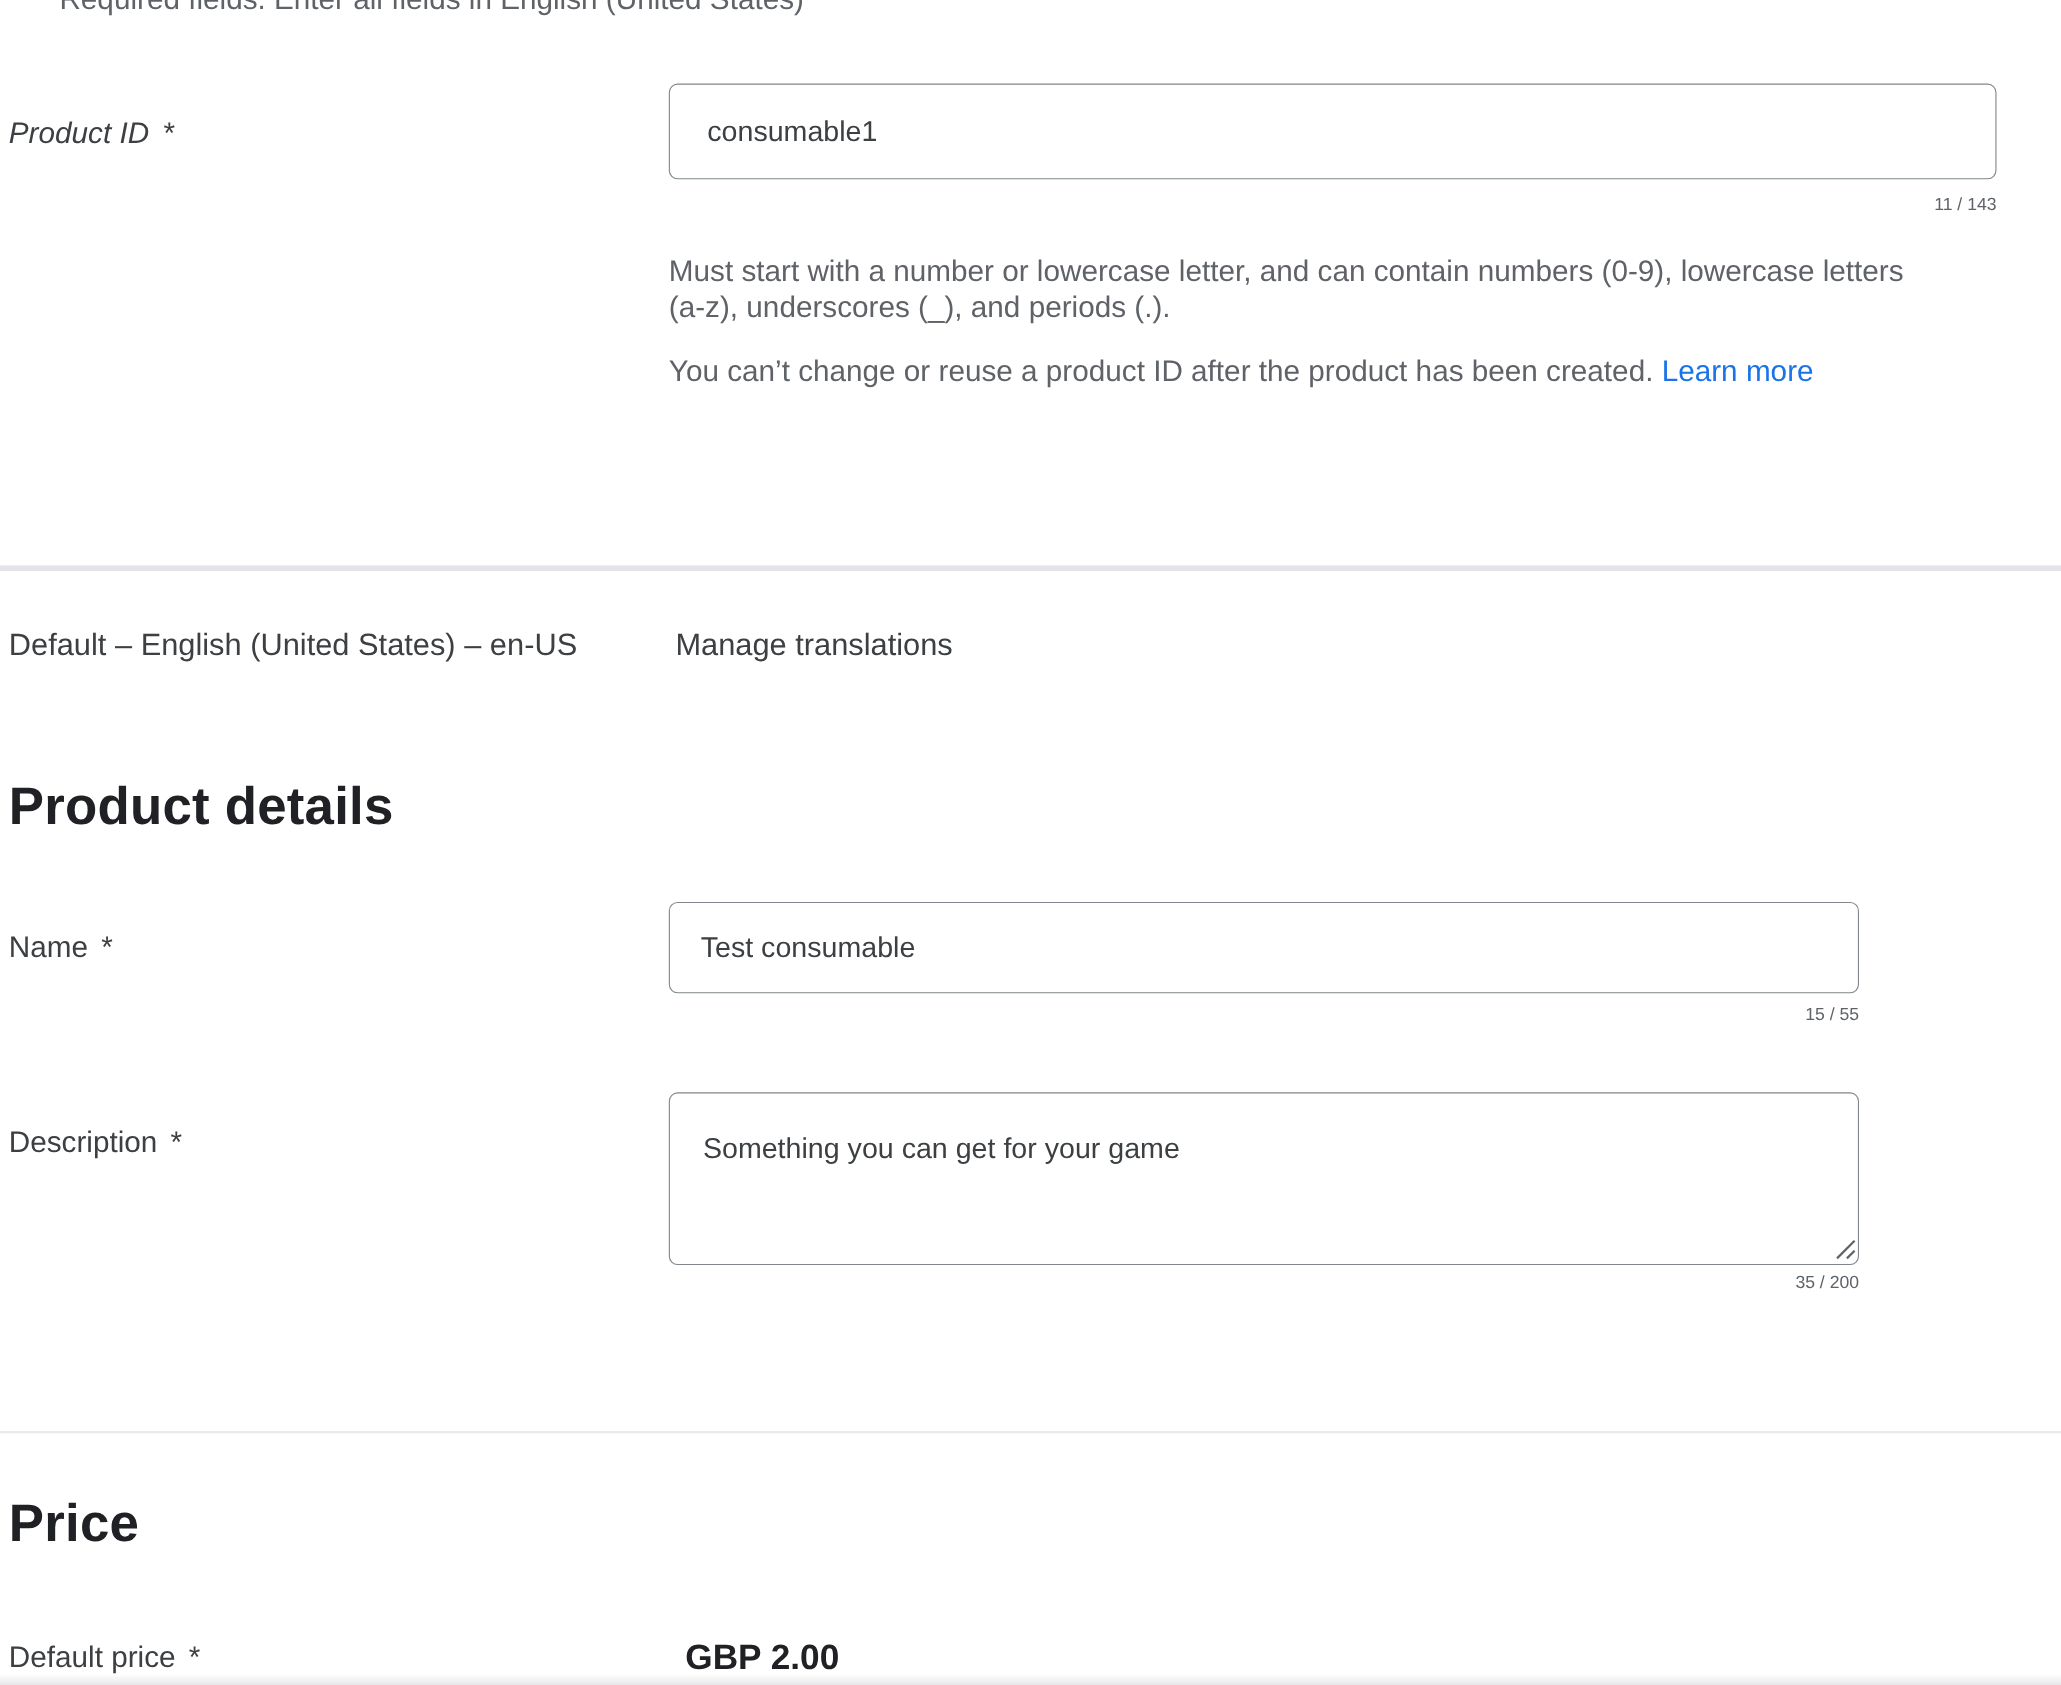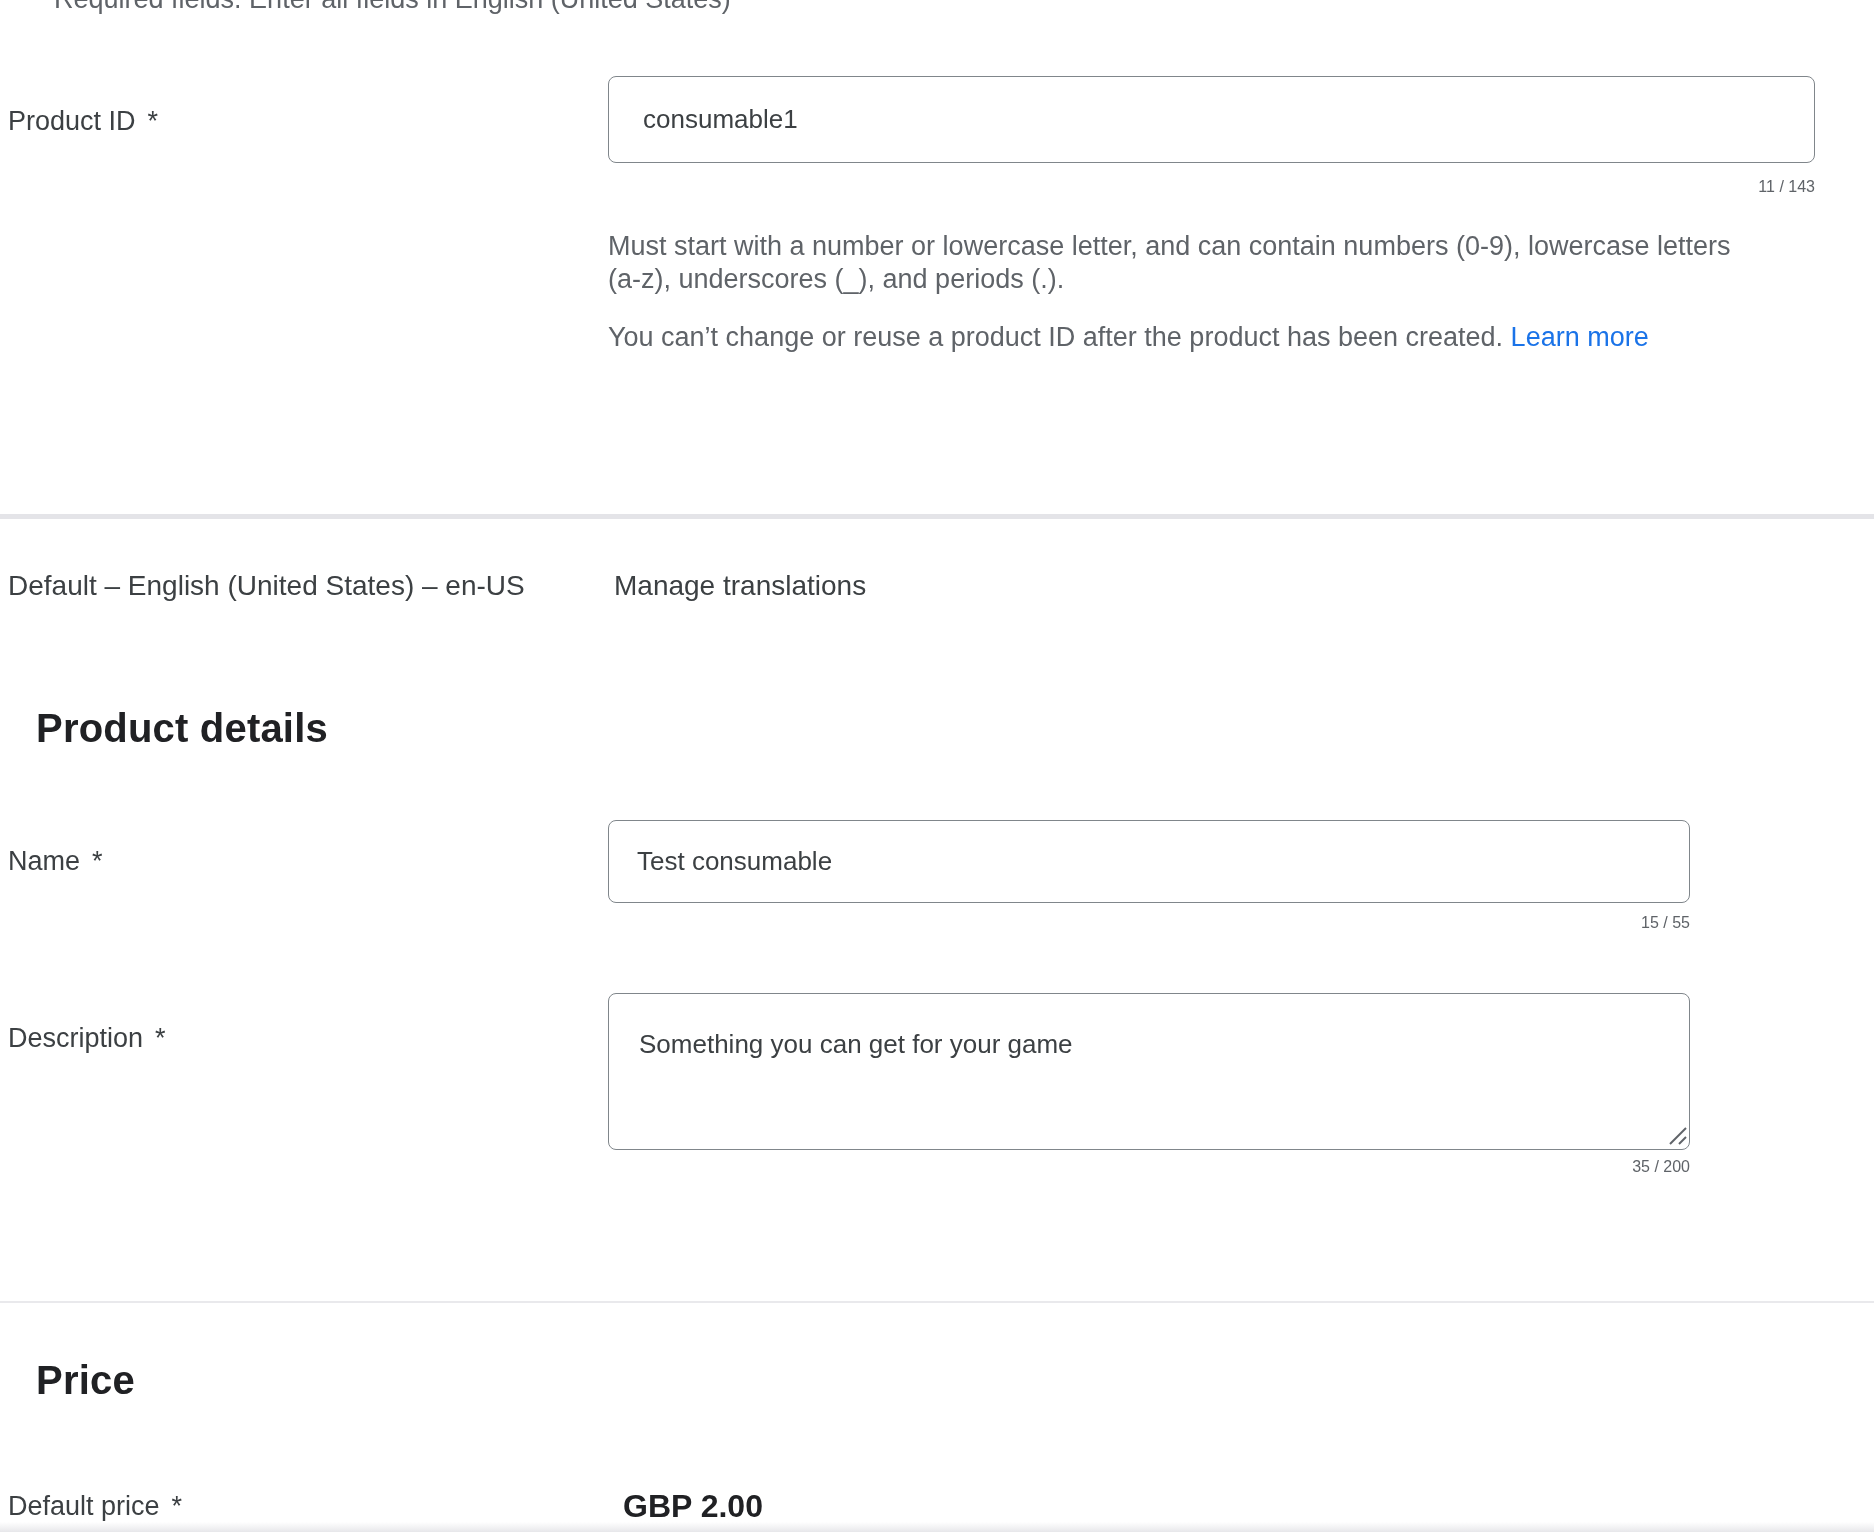--- a/index.html
+++ b/index.html
@@ -58,26 +58,25 @@
     color: #3c4043;
     white-space: nowrap;
   }
   .lang-btn {
     font-size: 28px;
     color: #3c4043;
     white-space: nowrap;
     cursor: pointer;
   }
   .section-title {
-    font-size: 40px;
+    font-size: 48px;
     font-weight: 700;
     color: #202124;
     letter-spacing: 0.2px;
     white-space: nowrap;
-    margin-left: 28px;
   }
   .divider { background: #e4e4e8; }
   .price-value {
     font-size: 32px;
     font-weight: 700;
     color: #202124;
     white-space: nowrap;
     margin-left: 15px;
   }
   textarea.text-input { resize: none; overflow: hidden; }
@@ -85,21 +84,21 @@
     background: linear-gradient(to bottom, rgba(255,255,255,0) 0%, #e7e7ea 100%);
   }
 </style>
 </head>
 <body>
 
 <div id="screen">
 
   <div class="abs top-note" style="top:-16px; left:54px;">Required fields. Enter all fields in English (United States)</div>
 
-  <div class="abs field-label" style="top:106px; left:8px;">
+  <div class="abs field-label" style="top:106px; left:8px;font-style:italic;">
     <span>Product ID</span><span class="req">*</span>
   </div>
 
   <input class="abs text-input" type="text" style="top: 76px; left: 608px; width: 1207px; height: 87px; padding: 0px 34px;" value="consumable1">
 
   <div class="abs counter" style="top:178px; left:608px; width:1207px;">11 / 143</div>
 
   <div class="abs helper" style="top:230px; left:608px; width:1150px;">Must start with a number or lowercase letter, and can contain numbers (0-9), lowercase letters (a-z), underscores (_), and periods (.).</div>
 
   <div class="abs helper" style="top:321px; left:608px; width:1207px; white-space:nowrap;">

